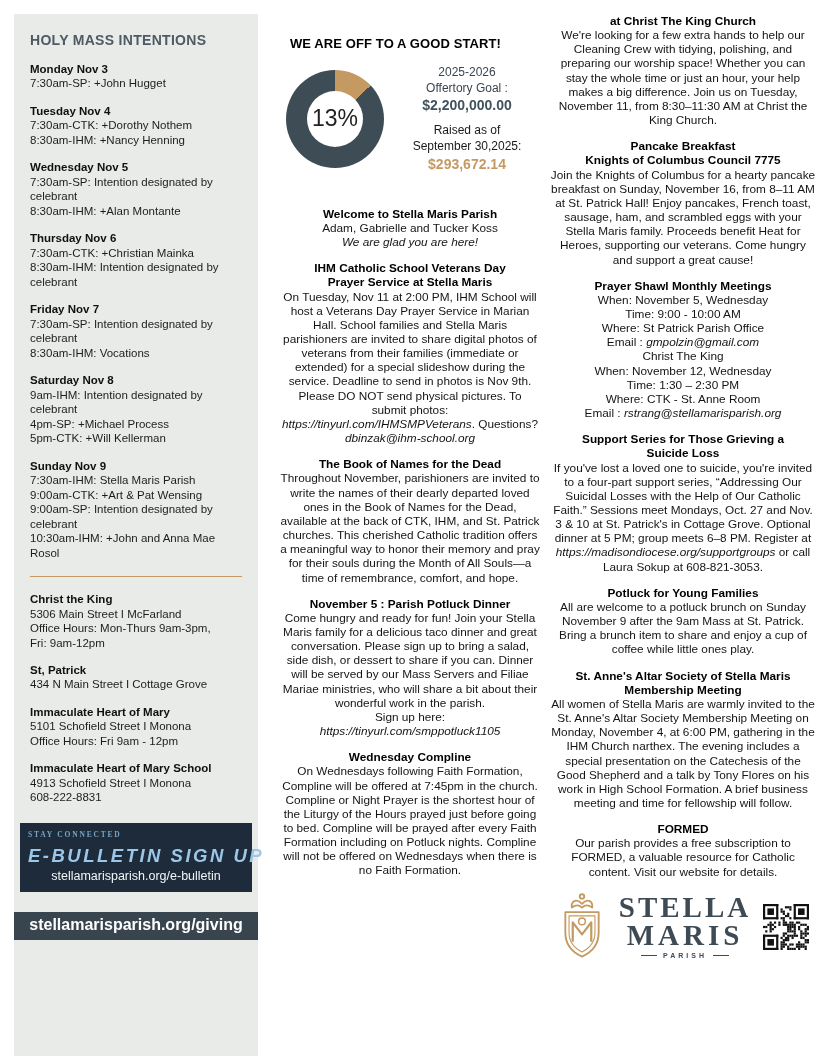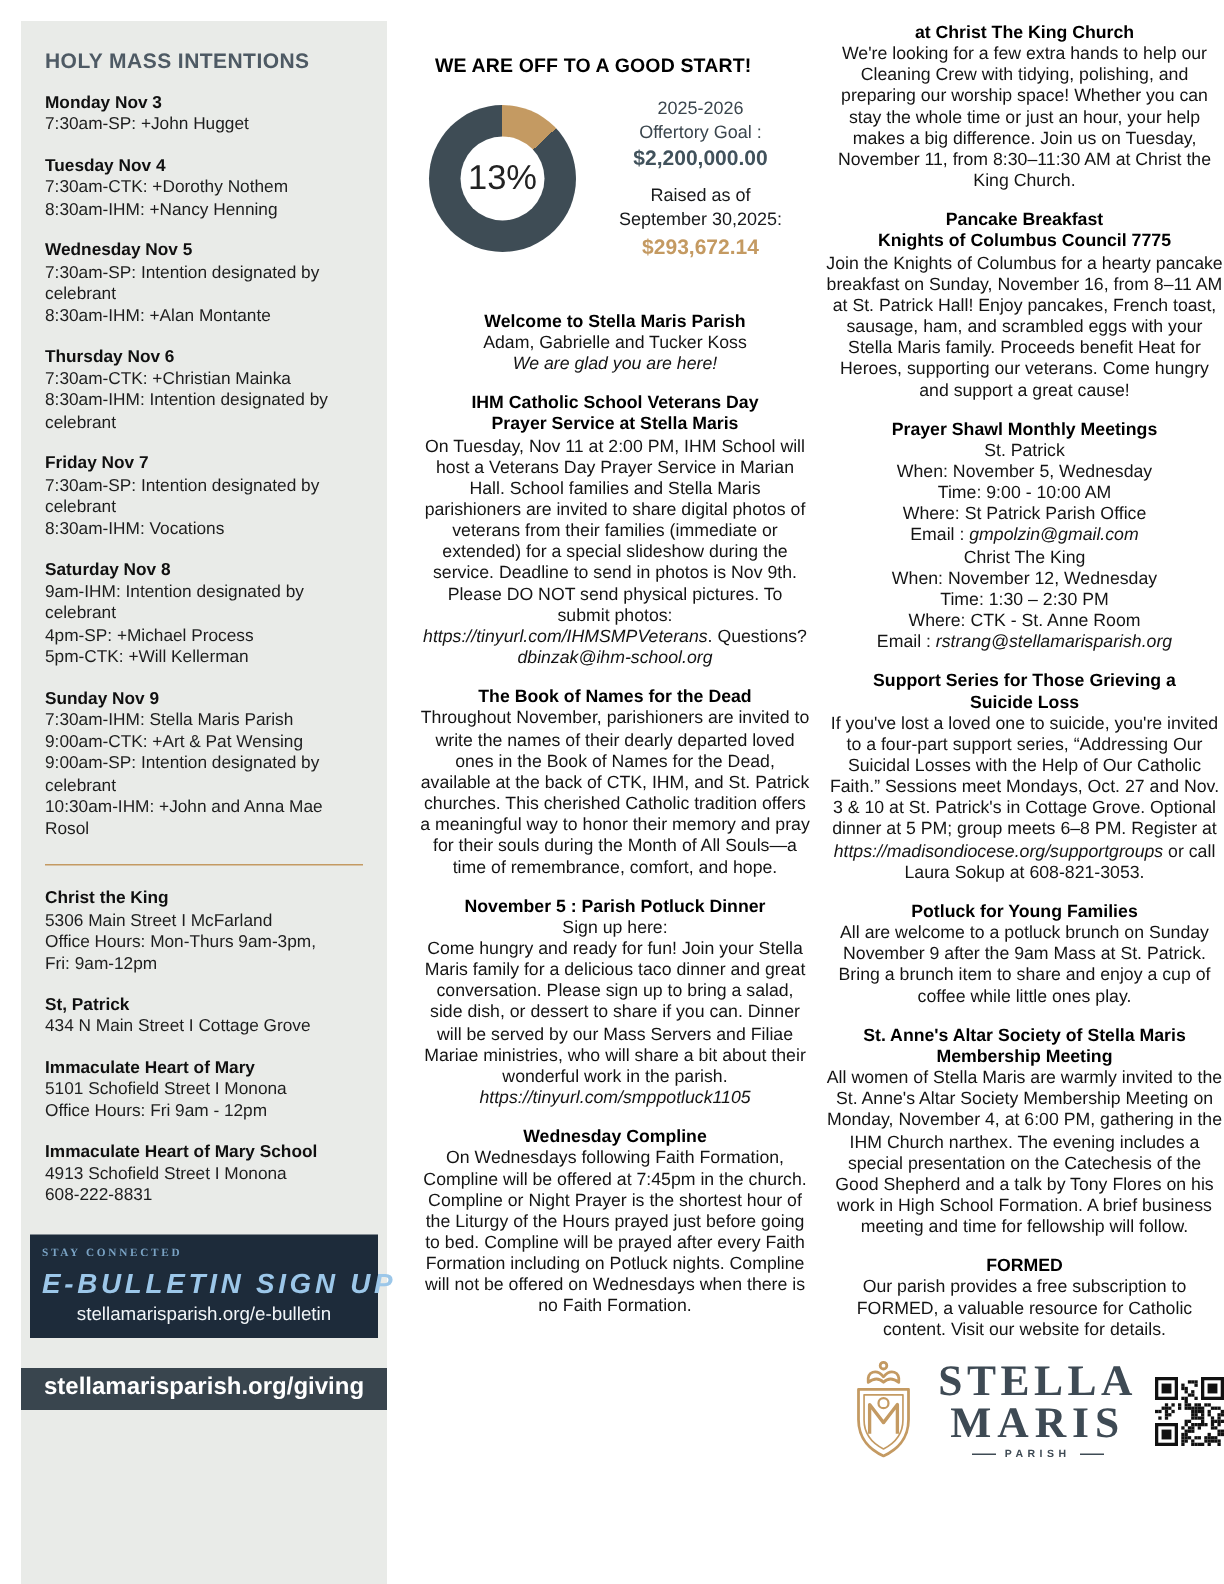--- a/index.html
+++ b/index.html
@@ -35,21 +35,21 @@
   .donut{width:98px;height:98px;border-radius:50%;position:relative;flex:none;
          background:conic-gradient(#c49a62 0 46.8deg,#3e4c55 46.8deg 360deg);}
   .donut-hole{position:absolute;inset:21px;background:#fff;border-radius:50%;display:flex;
               align-items:center;justify-content:center;font-size:23px;color:#222;}
   .chart-text{flex:1;text-align:center;font-size:12px;line-height:1.3;color:#3a454d;}
   .goal-amt{font-weight:bold;font-size:14px;color:#41525c;}
   .raised-line{color:#17191b;}
   .raised-line.first{margin-top:9px;}
   .raised-amt{font-weight:bold;font-size:14px;color:var(--gold,#c49a62);}
   
-  .logo-row{display:flex;align-items:center;justify-content:flex-end;gap:12px;margin-top:8px;}
+  .logo-row{display:flex;align-items:center;justify-content:center;gap:12px;margin-top:8px;}
   .wordmark{font-family:"Liberation Serif",serif;font-weight:bold;color:#3e4a54;text-align:center;}
   .wm1{font-size:29px;line-height:.95;letter-spacing:3px;}
   .wm2{font-size:29px;line-height:.95;letter-spacing:4px;}
   .wm-sub{display:flex;align-items:center;justify-content:center;gap:6px;margin-top:3px;
           font-size:7px;font-weight:bold;letter-spacing:3px;color:#3e4a54;
           font-family:"Liberation Sans",sans-serif;}
   .wm-sub .dash{display:inline-block;width:16px;height:1px;background:#3e4a54;}
 </style>
 </head>
 <body>
@@ -157,22 +157,22 @@
           <div class="sec-head">IHM Catholic School Veterans Day</div>
           <div class="sec-head">Prayer Service at Stella Maris</div>
           <div class="pline"><span>On Tuesday, Nov 11 at 2:00 PM, IHM School will host a Veterans Day Prayer Service in Marian Hall. School families and Stella Maris parishioners are invited to share digital photos of veterans from their families (immediate or extended) for a special slideshow during the service.  Deadline to send in photos is Nov 9th. Please DO NOT send physical pictures. To submit photos: </span><span class="italic">https://tinyurl.com/IHMSMPVeterans</span><span>. Questions? </span><span class="italic">dbinzak@ihm-school.org</span></div>
         </div>
         <div class="section">
           <div class="sec-head">The Book of Names for the Dead</div>
           <div class="pline"><span>Throughout November, parishioners are invited to write the names of their dearly departed loved ones in the Book of Names for the Dead, available at the back of CTK, IHM, and St. Patrick churches. This cherished Catholic tradition offers a meaningful way to honor their memory and pray for their souls during the Month of All Souls—a time of remembrance, comfort, and hope.</span></div>
         </div>
         <div class="section">
           <div class="sec-head">November 5 : Parish Potluck Dinner</div>
+          <div class="pline"><span>Come hungry and ready for fun! Join your Stella Maris family for a delicious taco dinner and great conversation. Please sign up to bring a salad, side dish, or dessert to share if you can. Dinner will be served by our Mass Servers and Filiae Mariae ministries, who will share a bit about their wonderful work in the parish.</span></div>
           <div class="pline"><span>Sign up here:</span></div>
-          <div class="pline"><span>Come hungry and ready for fun! Join your Stella Maris family for a delicious taco dinner and great conversation. Please sign up to bring a salad, side dish, or dessert to share if you can. Dinner will be served by our Mass Servers and Filiae Mariae ministries, who will share a bit about their wonderful work in the parish.</span></div>
           <div class="pline"><span class="italic">https://tinyurl.com/smppotluck1105</span></div>
         </div>
         <div class="section">
           <div class="sec-head">Wednesday Compline</div>
           <div class="pline"><span>On Wednesdays following Faith Formation, Compline will be offered at 7:45pm in the church. Compline or Night Prayer is the shortest hour of the Liturgy of the Hours prayed just before going to bed. Compline will be prayed after every Faith Formation including on Potluck nights. Compline will not be offered on Wednesdays when there is no Faith Formation.</span></div>
         </div>
       </div>
   </main>
 
   <section class="col rgt">
@@ -181,21 +181,20 @@
           <div class="sec-head">at Christ The King Church</div>
           <div class="pline"><span>We're looking for a few extra hands to help our Cleaning Crew with tidying, polishing, and preparing our worship space! Whether you can stay the whole time or just an hour, your help makes a big difference. Join us on Tuesday, November 11, from 8:30–11:30 AM at Christ the King Church.</span></div>
         </div>
         <div class="section">
           <div class="sec-head">Pancake Breakfast</div>
           <div class="sec-head">Knights of Columbus Council 7775</div>
           <div class="pline"><span>Join the Knights of Columbus for a hearty pancake breakfast on Sunday, November 16, from 8–11 AM at St. Patrick Hall! Enjoy pancakes, French toast, sausage, ham, and scrambled eggs with your Stella Maris family. Proceeds benefit Heat for Heroes, supporting our veterans. Come hungry and support a great cause!</span></div>
         </div>
         <div class="section">
           <div class="sec-head">Prayer Shawl Monthly Meetings</div>
-          <div class="pline"><span>St. Patrick</span></div>
           <div class="pline"><span>When: November 5, Wednesday</span></div>
           <div class="pline"><span>Time: 9:00 - 10:00 AM</span></div>
           <div class="pline"><span>Where: St Patrick Parish Office</span></div>
           <div class="pline"><span>Email : </span><span class="italic">gmpolzin@gmail.com</span></div>
           <div class="pline"><span>Christ The King</span></div>
           <div class="pline"><span>When: November 12, Wednesday</span></div>
           <div class="pline"><span>Time: 1:30 – 2:30 PM</span></div>
           <div class="pline"><span>Where: CTK - St. Anne Room</span></div>
           <div class="pline"><span>Email : </span><span class="italic">rstrang@stellamarisparish.org</span></div>
         </div>

